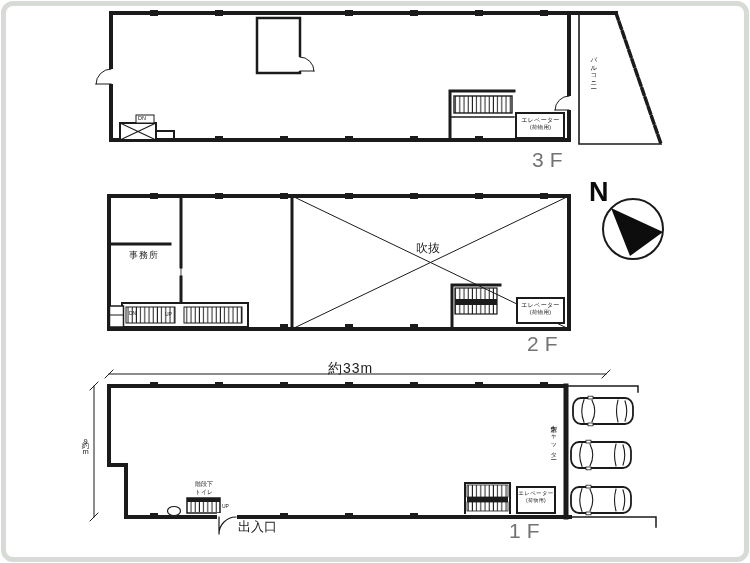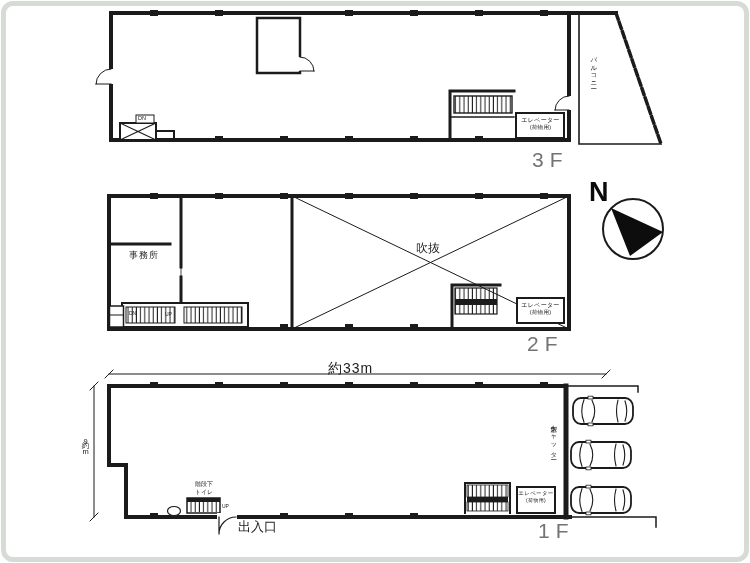--- a/index.html
+++ b/index.html
@@ -156,16 +156,16 @@
   <div>階段下</div>
   <div>トイレ</div>
 </div>
 <div class="t" style="left:222px;top:503px;font-size:5px;">UP</div>
 <div class="t" style="left:238px;top:519px;font-size:13px;">出入口</div>
 <div class="t v" style="left:550px;top:420px;font-size:6.5px;">大型シャッター</div>
 <div class="t ev c" style="left:517px;top:490px;width:38px;">
   <div class="l1" style="font-size:5.5px;">エレベーター</div>
   <div class="l2" style="font-size:5px;">(荷物用)</div>
 </div>
-<div class="t fl" style="left:538px;top:518px;">1F</div>
+<div class="t fl" style="left:509px;top:518px;">1F</div>
 
 <div class="frame-edge"></div>
 </div>
 
 </body></html>

